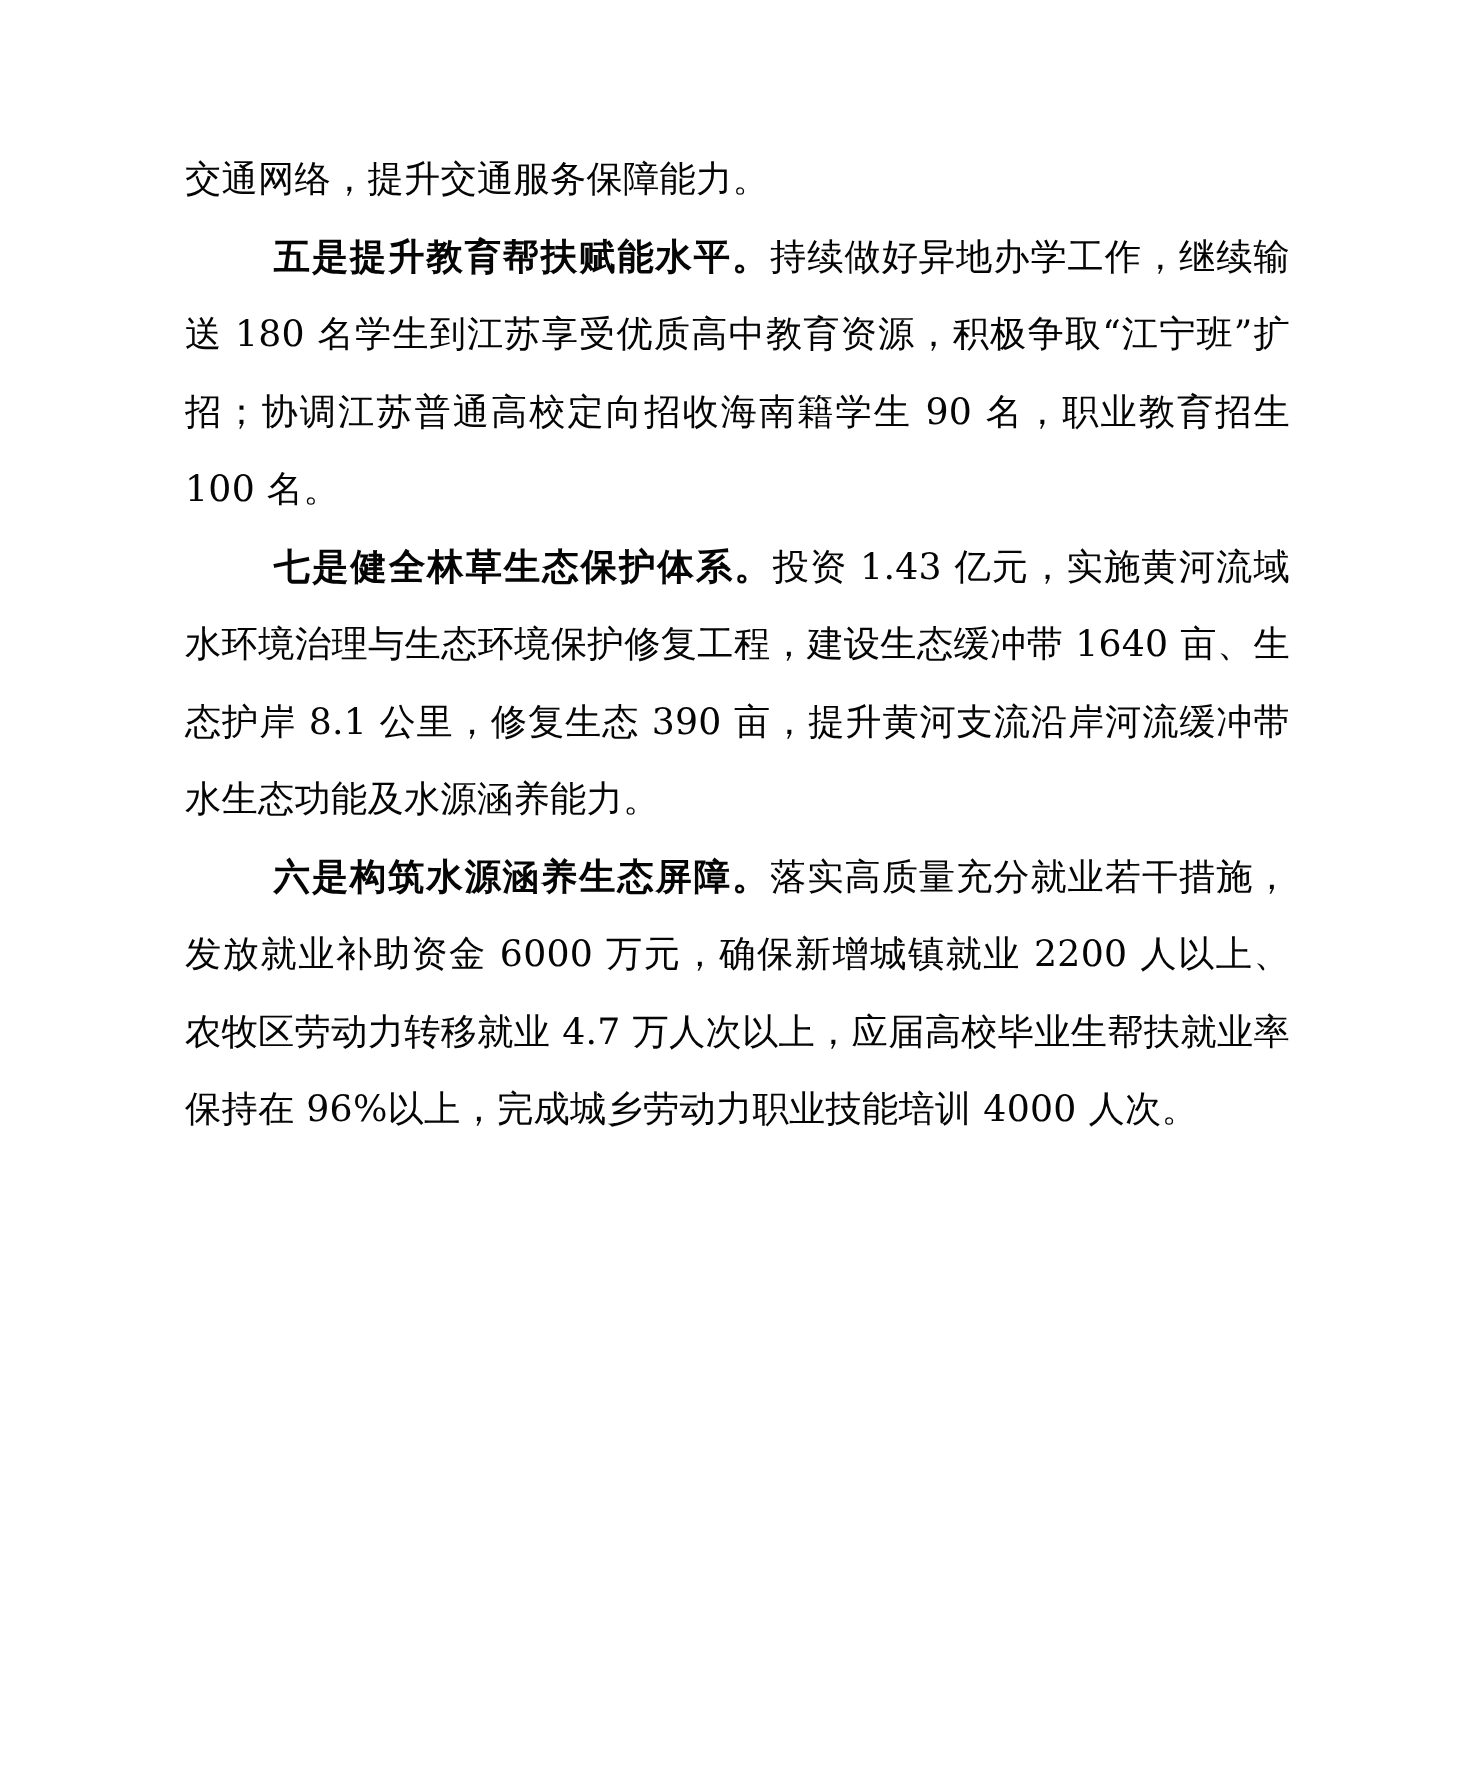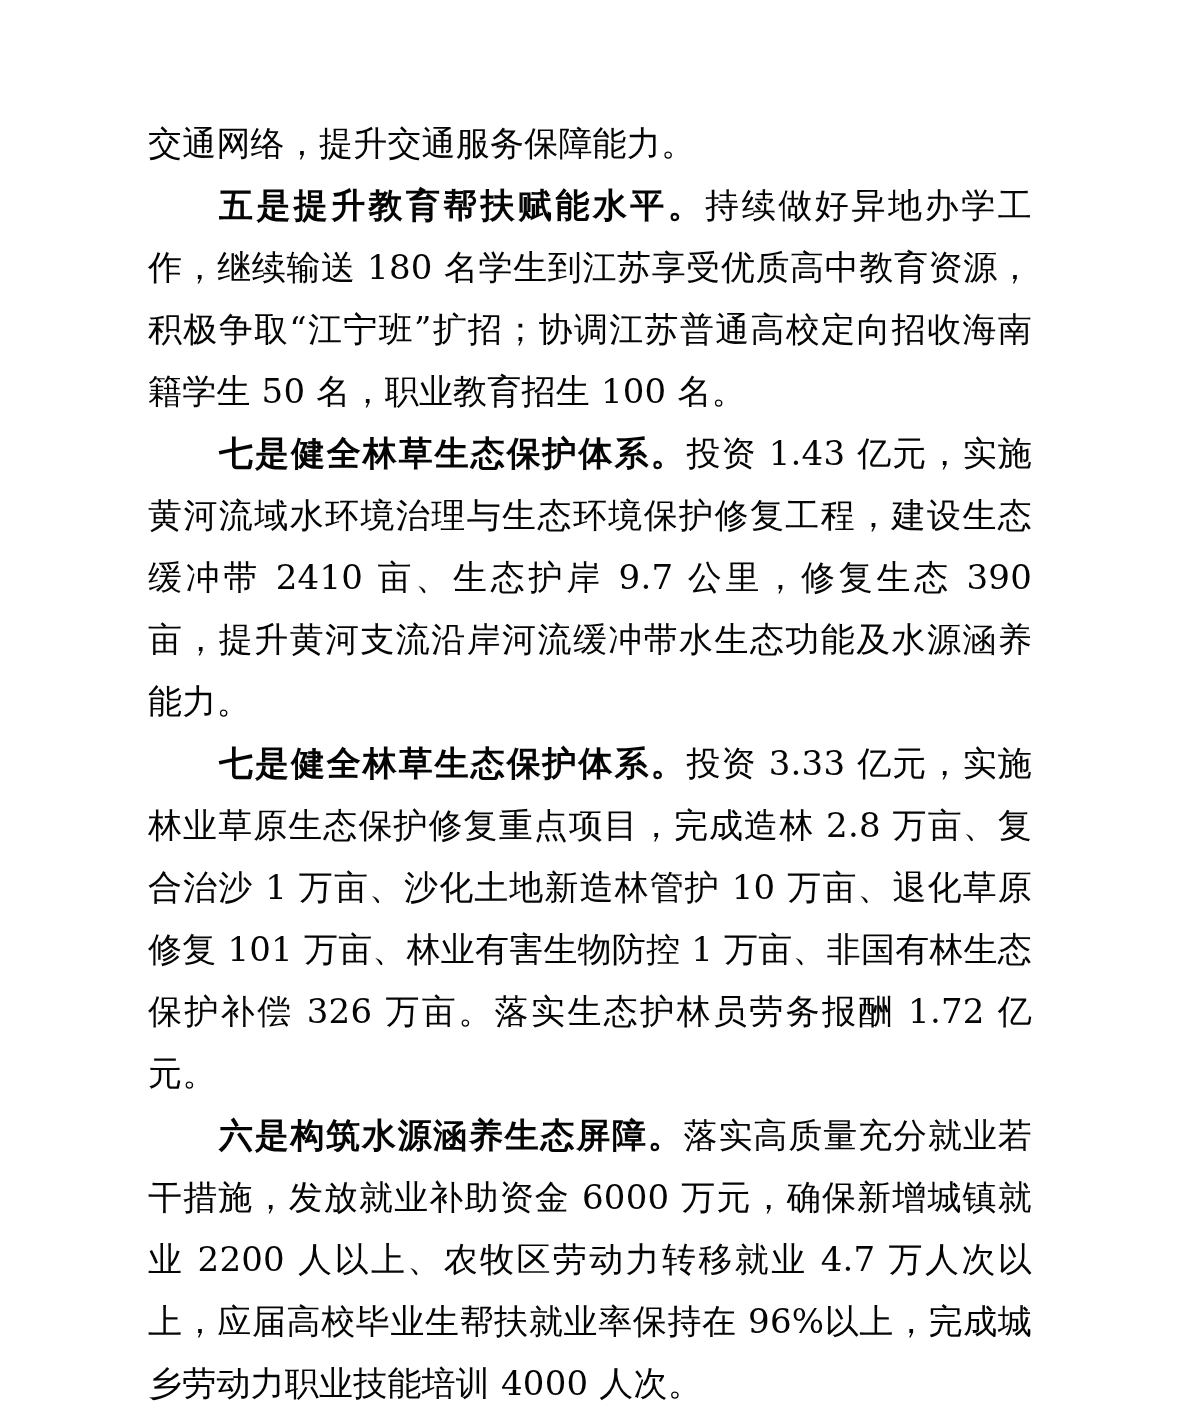--- a/index.html
+++ b/index.html
@@ -17,21 +17,21 @@
   }
   .content {
     position: absolute;
     left: 148px;
     top: 112px;
     width: 884px;
   }
   p.para {
     margin: 0;
     font-family: "DejaVu Serif", "Liberation Serif", serif;
-    font-size: 34px;
+    font-size: 29px;
     line-height: 62px;
     color: #050505;
     text-align: justify;
     text-justify: inter-ideograph;
     letter-spacing: 0.2px;
     text-indent: 0;
   }
   p.indent {
     text-indent: 71px;
   }
@@ -44,30 +44,27 @@
 <body>
 
 <div class="page">
   <div class="content">
 
     <p class="para">
       <span>交通网络，提升交通服务保障能力。</span>
     </p>
 
     <p class="para indent">
-      <b>五是提升教育帮扶赋能水平。</b><span>持续做好异地办学工作，继续输送 180 名学生到江苏享受优质高中教育资源，积极争取“江宁班”扩招；协调江苏普通高校定向招收海南籍学生 50 名，职业教育招生 100 名。</span>
+      <b>五是提升教育帮扶赋能水平。</b><span>持续做好异地办学工作，继续输送 180 名学生到江苏享受优质高中教育资源，积极争取“江宁班”扩招；协调江苏普通高校定向招收海南籍学生 90 名，职业教育招生 100 名。</span>
     </p>
 
     <p class="para indent">
-      <b>七是健全林草生态保护体系。</b><span>投资 1.43 亿元，实施黄河流域水环境治理与生态环境保护修复工程，建设生态缓冲带 2410 亩、生态护岸 9.7 公里，修复生态 390 亩，提升黄河支流沿岸河流缓冲带水生态功能及水源涵养能力。</span>
+      <b>七是健全林草生态保护体系。</b><span>投资 1.43 亿元，实施黄河流域水环境治理与生态环境保护修复工程，建设生态缓冲带 1640 亩、生态护岸 8.1 公里，修复生态 390 亩，提升黄河支流沿岸河流缓冲带水生态功能及水源涵养能力。</span>
     </p>
 
-    <p class="para indent">
-      <b>七是健全林草生态保护体系。</b><span>投资 3.33 亿元，实施林业草原生态保护修复重点项目，完成造林 2.8 万亩、复合治沙 1 万亩、沙化土地新造林管护 10 万亩、退化草原修复 101 万亩、林业有害生物防控 1 万亩、非国有林生态保护补偿 326 万亩。落实生态护林员劳务报酬 1.72 亿元。</span>
-    </p>
 
 
     <p class="para indent">
       <b>六是构筑水源涵养生态屏障。</b><span>落实高质量充分就业若干措施，发放就业补助资金 6000 万元，确保新增城镇就业 2200 人以上、农牧区劳动力转移就业 4.7 万人次以上，应届高校毕业生帮扶就业率保持在 96%以上，完成城乡劳动力职业技能培训 4000 人次。</span>
     </p>
 
   </div>
 </div>
 
 </body></html>

